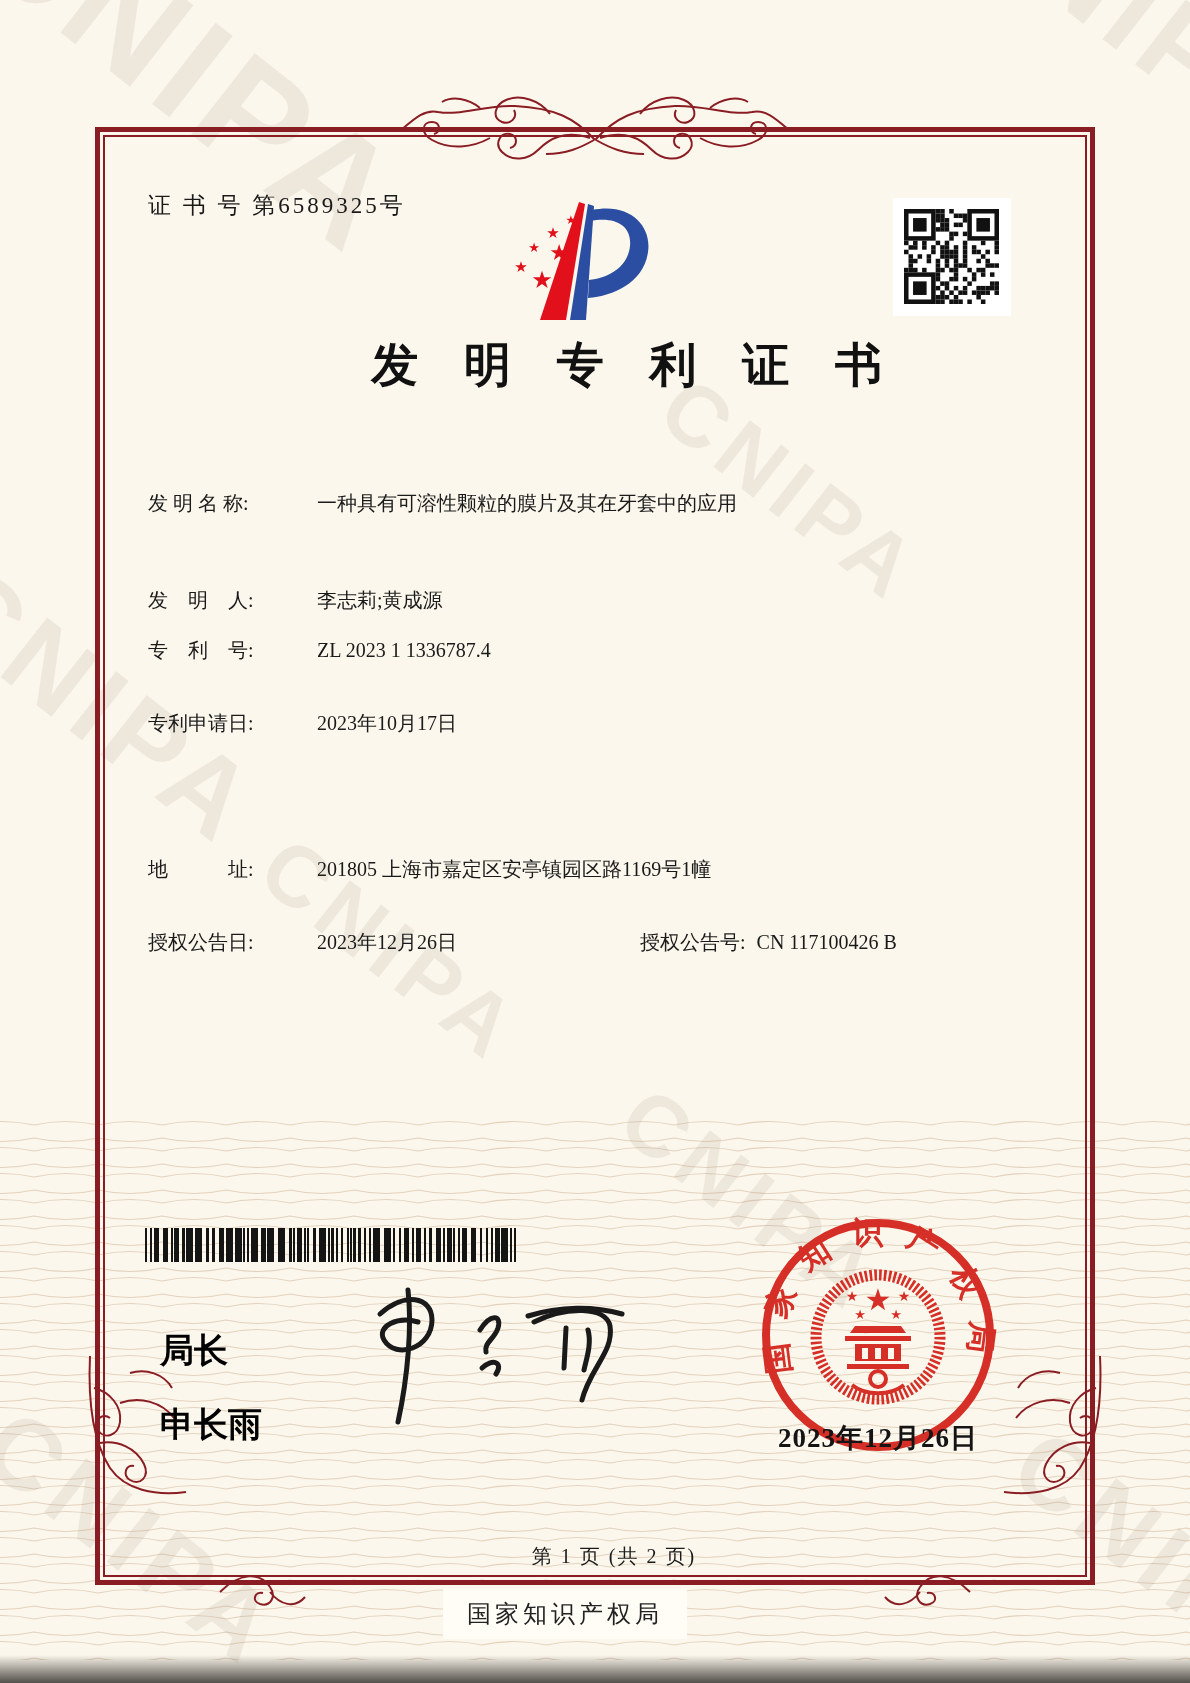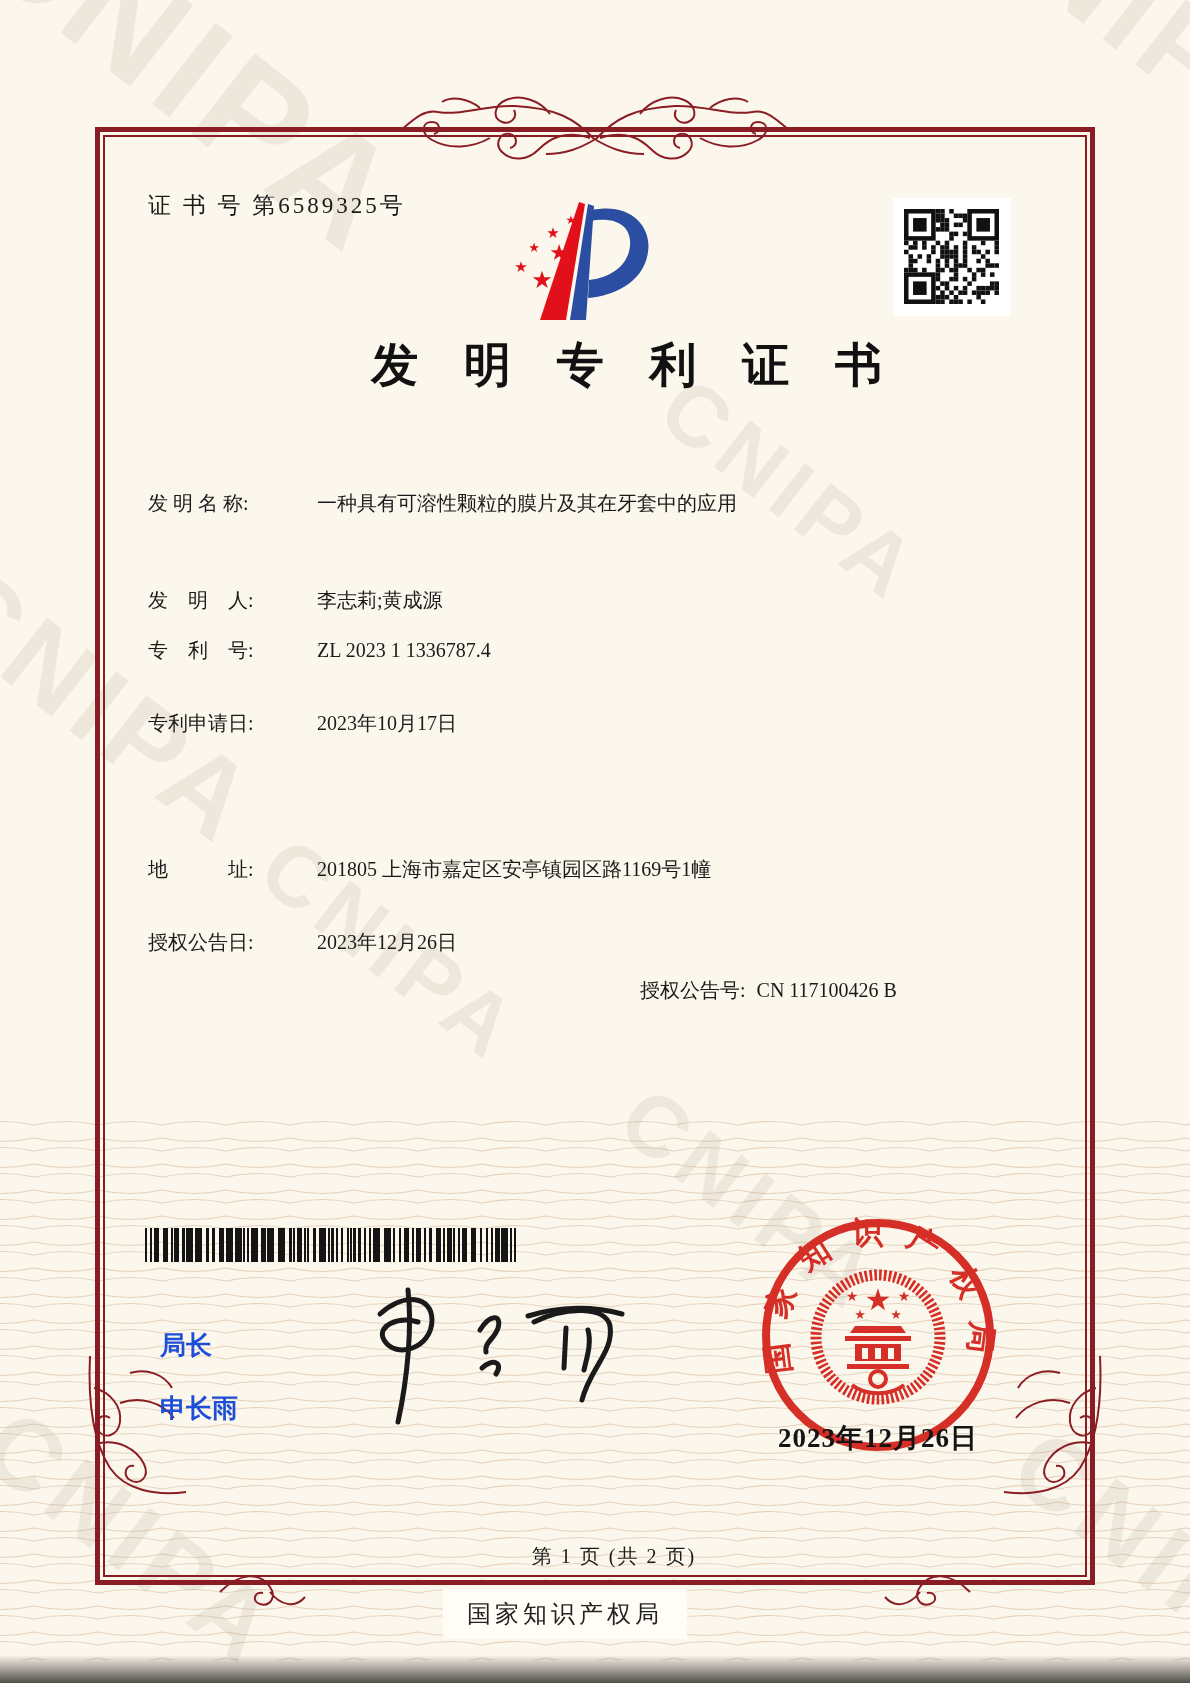--- a/index.html
+++ b/index.html
@@ -26,30 +26,30 @@
   .cert-no{position:absolute;left:148px;top:190px;font-size:23px;letter-spacing:3px;}
   .logo{position:absolute;left:478px;top:188px;}
   .qr-box{position:absolute;left:893px;top:198px;width:118px;height:118px;background:#fff;}
   .qr-box svg{position:absolute;left:11px;top:11px;}
   .title{position:absolute;left:0;top:334px;width:1190px;text-align:center;font-size:47px;font-weight:bold;
          letter-spacing:17px;color:#111;padding-left:40px;}
   
   .frow{position:absolute;left:148px;width:900px;font-size:20px;white-space:nowrap;}
   .flabel{display:inline-block;min-width:158px;}
   .fvalue{margin-left:6px;}
-  .grant2{position:absolute;left:492px;top:0;margin-top:48px;}
+  .grant2{position:absolute;left:492px;top:0;}
   
   .body-text{position:absolute;left:130px;top:936px;width:932px;font-size:22.5px;line-height:1.93;
              text-align:justify;color:#222;}
   .body-text p{margin:0 0 2px 0;text-indent:2em;}
   
   .barcode{position:absolute;left:145px;top:1228px;}
   
   .director{position:absolute;left:160px;top:1328px;font-family:"Liberation Sans","DejaVu Sans",sans-serif;
-            font-weight:bold;font-size:26px;color:#1d4ed8;}
+            font-weight:bold;font-size:34px;color:#000000;}
   .director .name{margin-top:28px;}
   .sig{position:absolute;left:338px;top:1272px;}
   
   .seal{position:absolute;left:758px;top:1215px;width:240px;height:240px;opacity:.95;}
   .seal-date{position:absolute;left:748px;top:1420px;width:260px;text-align:center;font-size:27px;
              font-weight:bold;color:#141414;letter-spacing:1px;}
   
   .page-info{position:absolute;left:0;top:1543px;width:1140px;text-align:center;font-size:20px;letter-spacing:2px;margin-left:44px;}
   .note-box{position:absolute;left:443px;top:1589px;width:244px;height:50px;background:#fffdf6;
             display:flex;align-items:center;justify-content:center;font-size:24px;letter-spacing:4px;color:#222;}

